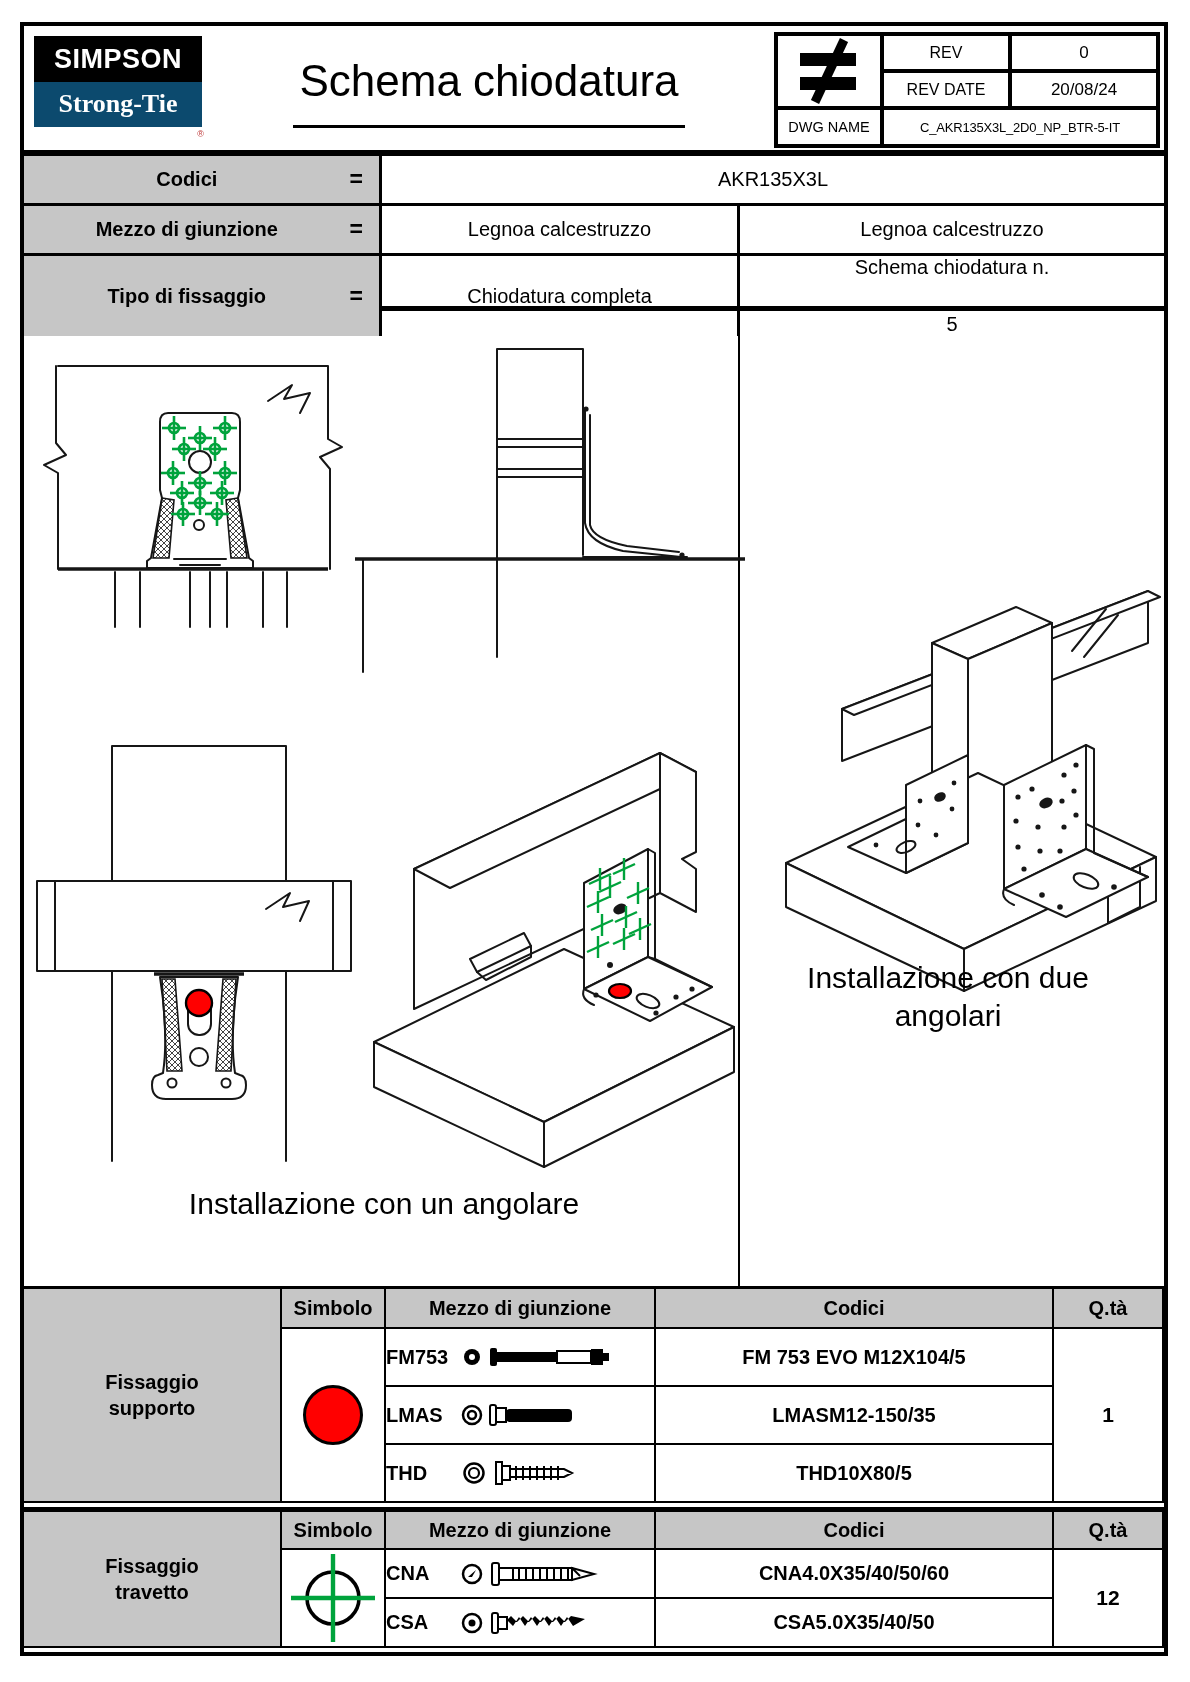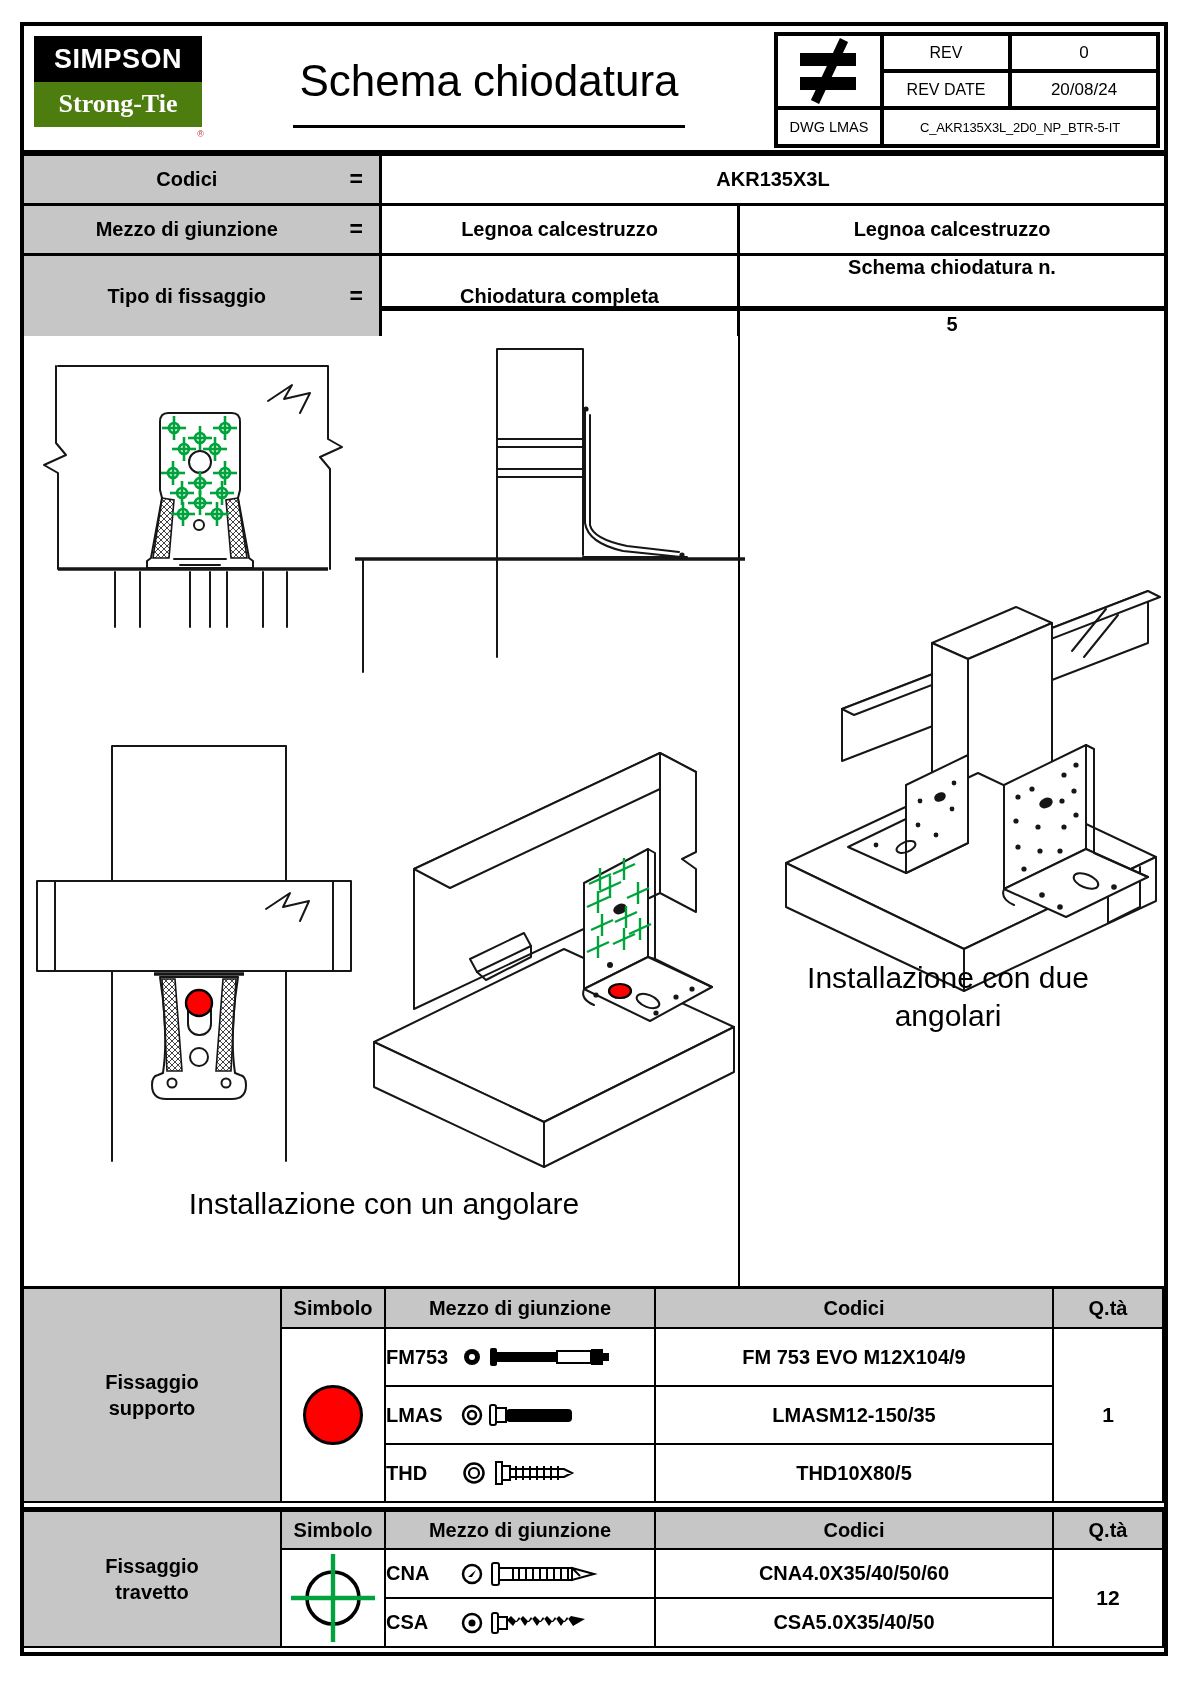--- a/index.html
+++ b/index.html
@@ -4,40 +4,40 @@
 <style>
   html,body{margin:0;padding:0;background:#fff;}
   body{font-family:"Liberation Sans","DejaVu Sans",sans-serif;color:#000;}
   #page{position:relative;width:1190px;height:1682px;background:#fff;overflow:hidden;}
   #frame{position:absolute;left:20px;top:22px;width:1148px;height:1634px;border:4px solid #000;box-sizing:border-box;background:#fff;}
 
   
   .header{position:relative;height:124px;border-bottom:6px solid #000;}
   .logo{position:absolute;left:10px;top:10px;width:168px;}
   .logo-top{background:#000;color:#fff;font-weight:bold;font-size:27px;letter-spacing:.5px;text-align:center;padding:8px 4px 7px;}
-  .logo-bottom{background:#4d7c0f;color:#fff;font-weight:bold;font-size:26px;text-align:center;padding:7px 2px 8px;font-family:"Liberation Serif","DejaVu Serif",serif;}
+  .logo-bottom{background:#0c4a6e;color:#fff;font-weight:bold;font-size:26px;text-align:center;padding:7px 2px 8px;font-family:"Liberation Serif","DejaVu Serif",serif;}
   .logo-reg{position:absolute;right:-2px;bottom:-12px;font-size:9px;color:#b33;}
   .title-wrap{position:absolute;left:195px;top:30px;width:540px;text-align:center;}
   .title{display:inline-block;font-size:44px;border-bottom:3px solid #000;padding:0 6px 19px;}
   .revbox{position:absolute;right:4px;top:6px;display:grid;grid-template-columns:106px 128px 148px;grid-template-rows:37px 37px 38px;border:2px solid #000;background:#fff;}
   .revbox>div{border:2px solid #000;display:flex;align-items:center;justify-content:center;box-sizing:border-box;}
   .rev-sym{grid-row:1/3;grid-column:1;}
   .rev-lab{font-size:16px;}
   .rev-val{font-size:17px;}
   .dwg-lab{grid-row:3;grid-column:1;font-size:14.5px;}
   .dwg-val{grid-row:3;grid-column:2/4;font-size:13px;letter-spacing:-.2px;}
 
   
   .info{border-bottom:5px solid #000;}
   .info-row{display:grid;grid-template-columns:358px 358px 1fr;height:50px;border-bottom:3px solid #000;box-sizing:border-box;}
   .info-row:last-child{border-bottom:0;}
   .info-label{background:#C6C6C6;border-right:3px solid #000;display:flex;align-items:center;box-sizing:border-box;}
   .info-label .lt{flex:1;text-align:center;font-weight:bold;font-size:20px;}
   .info-label .eq{font-weight:900;font-size:23px;margin-right:16px;}
-  .info-val{display:flex;align-items:center;justify-content:center;font-size:20px;border-right:3px solid #000;box-sizing:border-box;font-weight:bold;}
+  .info-val{display:flex;align-items:center;justify-content:center;font-size:20px;border-right:3px solid #000;box-sizing:border-box;}
   .info-val:last-child{border-right:0;}
   .span2{grid-column:2/4;border-right:0;}
   .gap26{display:flex;gap:34px;flex-direction:column;}
 
   
   .draw{position:relative;height:975px;border-bottom:3px solid #000;}
   .vdiv{position:absolute;left:714px;top:0;bottom:0;width:2px;background:#000;}
   .caption{position:absolute;font-size:30px;text-align:center;line-height:38px;}
   svg.panel{position:absolute;overflow:visible;}
   .ln{stroke:#161616;stroke-width:2;fill:none;stroke-linejoin:round;stroke-linecap:round;}
@@ -78,21 +78,21 @@
         <svg width="72" height="66" viewBox="0 0 72 66">
           <rect x="7" y="15" width="56" height="13" fill="#000"></rect>
           <rect x="7" y="39" width="56" height="13" fill="#000"></rect>
           <line x1="51" y1="2" x2="22" y2="64" stroke="#000" stroke-width="9"></line>
         </svg>
       </div>
       <div class="rev-lab">REV</div>
       <div class="rev-val">0</div>
       <div class="rev-lab">REV DATE</div>
       <div class="rev-val">20/08/24</div>
-      <div class="dwg-lab">DWG LMAS</div>
+      <div class="dwg-lab">DWG NAME</div>
       <div class="dwg-val">C_AKR135X3L_2D0_NP_BTR-5-IT</div>
     </div>
   </div>
 
   <div class="info">
     <div class="info-row">
       <div class="info-label">
             <span class="lt">Codici</span>
             <span class="eq">=</span>
           </div>
@@ -342,21 +342,21 @@
       <svg width="160" height="30" viewBox="0 0 160 30">
         <circle cx="12" cy="15" r="8" fill="#000"></circle>
             <circle cx="12" cy="15" r="3" fill="#fff"></circle>
         <rect x="30" y="6" width="7" height="18" rx="2" fill="#000"></rect>
         <rect x="37" y="10" width="60" height="10" fill="#000"></rect>
         <rect x="97" y="9" width="34" height="12" fill="#fff" stroke="#000" stroke-width="2"></rect>
         <rect x="131" y="7" width="12" height="16" fill="#000"></rect>
             <rect x="143" y="11" width="6" height="8" fill="#000"></rect>
       </svg>
     </div>
-    <div class="code" style="grid-row:2;grid-column:4">FM 753 EVO M12X104/9</div>
+    <div class="code" style="grid-row:2;grid-column:4">FM 753 EVO M12X104/5</div>
 
     <div class="mezzo" style="grid-row:3;grid-column:3">
       <span class="fname">LMAS</span>
       <svg width="160" height="30" viewBox="0 0 160 30">
         <circle cx="12" cy="15" r="9" fill="none" stroke="#000" stroke-width="2.5"></circle>
         <circle cx="12" cy="15" r="4" fill="none" stroke="#000" stroke-width="2.5"></circle>
         <rect x="30" y="5" width="6" height="20" rx="2" fill="#fff" stroke="#000" stroke-width="2"></rect>
         <rect x="36" y="8" width="10" height="14" fill="#fff" stroke="#000" stroke-width="2"></rect>
         <rect x="46" y="9" width="66" height="13" rx="4" fill="#000"></rect>
       </svg>

